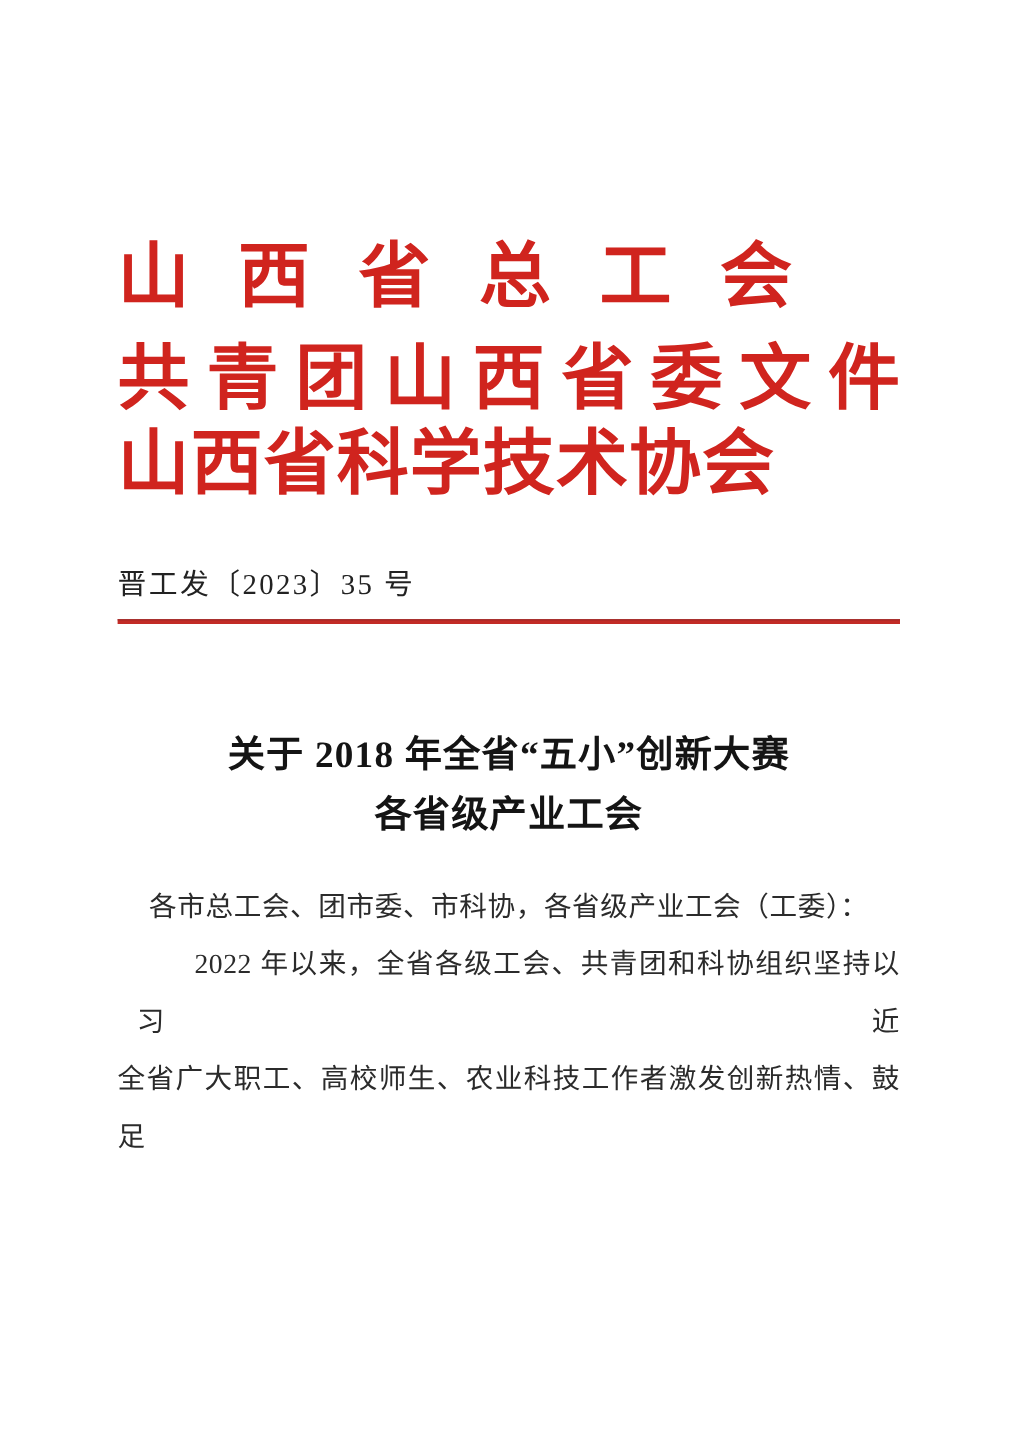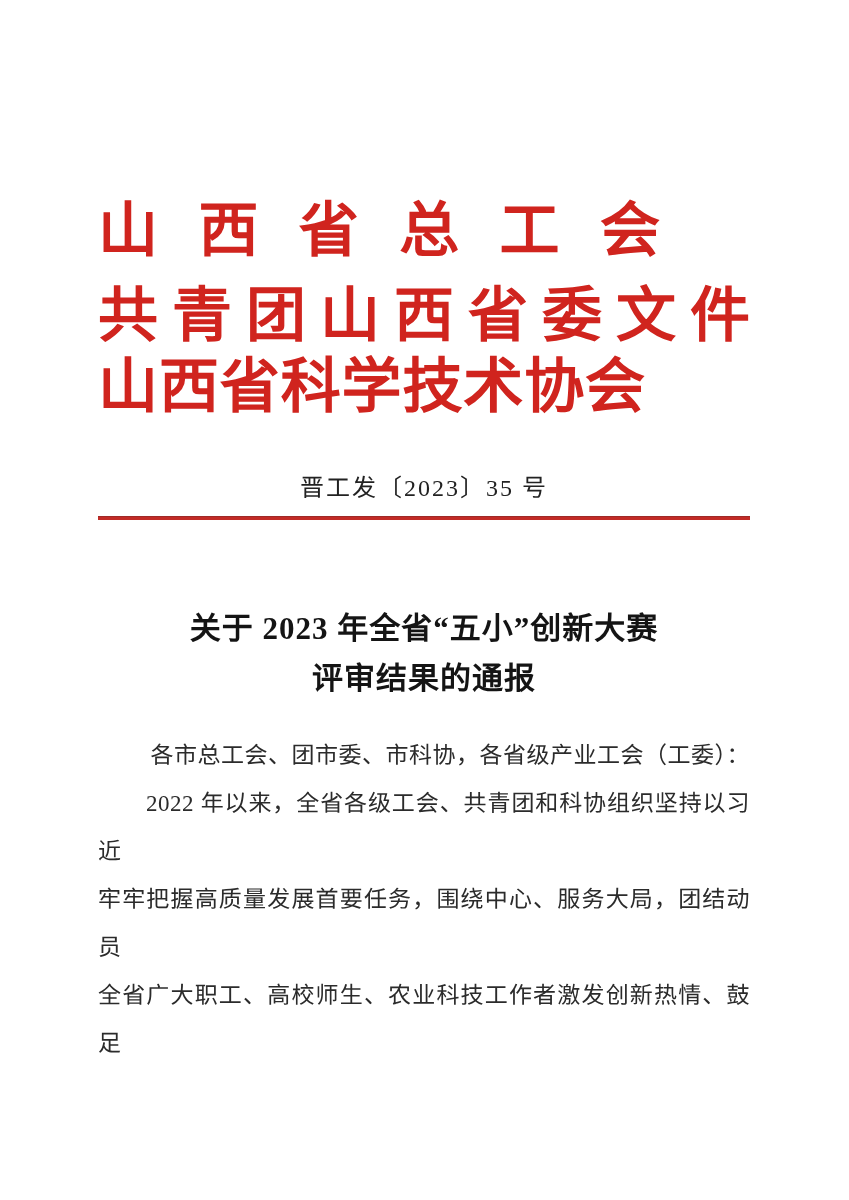--- a/index.html
+++ b/index.html
@@ -25,21 +25,21 @@
     font-size: 60px;
     line-height: 64px;
     white-space: nowrap;
   }
   .org-line span { display: inline-block; }
   .org-line-1 { width: 562px; margin-top: 199px; }
   .org-line-2 { width: 652px; margin-top: 21px; }
   .org-line-3 { width: 547px; margin-top: 7px; }
   .doc-number {
     margin-top: 56px;
-    text-align: center;
+    text-align: left;
     font-size: 24px;
     line-height: 26px;
     color: #222222;
     letter-spacing: 2px;
   }
   .red-rule {
     margin-top: 15px;
     height: 4px;
     background: var(--rule-red, #c22b26);
     border-top: 1px solid #9e2a28;
@@ -57,27 +57,27 @@
   }
   .doc-title .title-line { display: block; }
   .salutation,
   .body-line {
     margin: 0;
     font-size: 23px;
     line-height: 48px;
     color: #2b2b2b;
     letter-spacing: 0.5px;
   }
-  .salutation { margin-top: 28px; text-align: right; font-family: Liberation Serif, serif; }
+  .salutation { margin-top: 28px; text-align: center; font-family: Liberation Serif, serif; }
   .body-line.justify {
     text-align: justify;
     text-align-last: justify;
     text-justify: inter-character;
   }
-  .body-line.indent { text-indent: 48px; }
+  .body-line.indent { text-indent: 48px; margin-left: 16px; }
 </style>
 </head>
 <body>
 
 <div class="page">
 
   <header>
     <div class="org-line org-line-1">
         <span>山</span>
         <span>西</span>
@@ -109,25 +109,24 @@
         <span>会</span>
       </div>
 
     <div class="doc-number">晋工发〔2023〕35 号</div>
 
     <div class="red-rule"></div>
   </header>
 
   <main>
     <h1 class="doc-title">
-      <span class="title-line">关于 2023 年全省“五小”创新大赛</span>
-      <span class="title-line">评审结果的通报</span>
+      <span class="title-line">关于 2018 年全省“五小”创新大赛</span>
+      <span class="title-line">各省级产业工会</span>
     </h1>
 
     <p class="salutation">各市总工会、团市委、市科协，各省级产业工会（工委）：</p>
 
     <p class="body-line justify indent">2022 年以来，全省各级工会、共青团和科协组织坚持以习近</p>
-    <p class="body-line justify">牢牢把握高质量发展首要任务，围绕中心、服务大局，团结动员</p>
     <p class="body-line justify">全省广大职工、高校师生、农业科技工作者激发创新热情、鼓足</p>
 
   </main>
 
 </div>
 
 </body></html>

